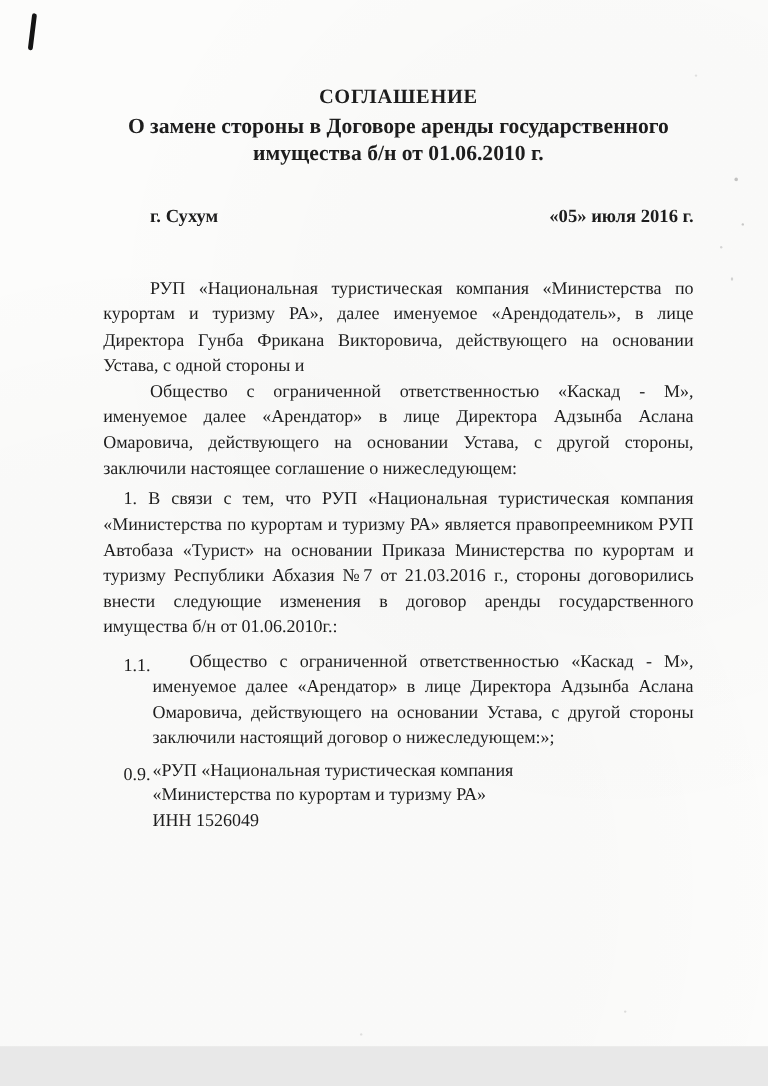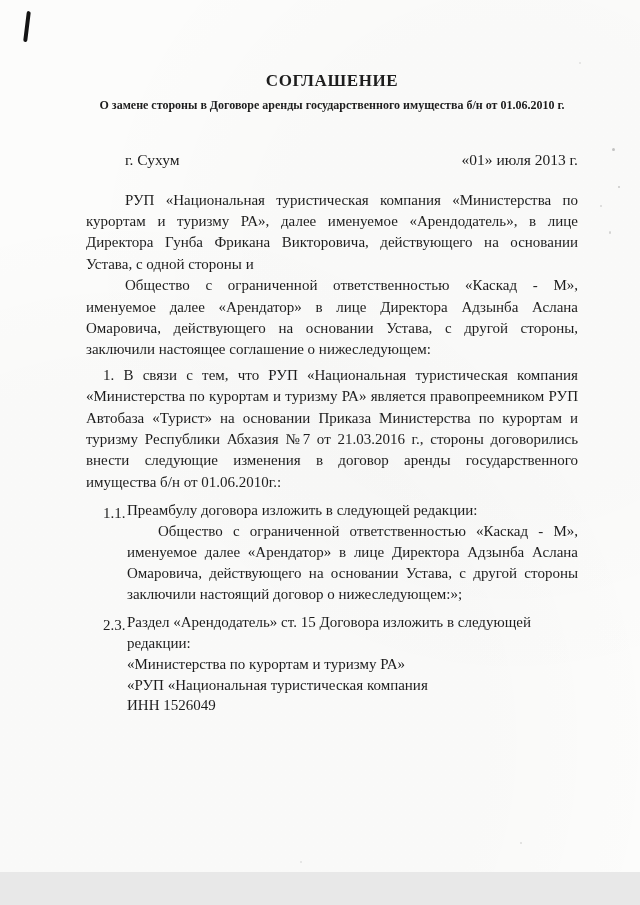--- a/index.html
+++ b/index.html
@@ -21,44 +21,44 @@
   .title {
     margin: 0;
     font-size: 17px;
     font-weight: bold;
     text-align: center;
     letter-spacing: 0.6px;
     line-height: 22px;
   }
   .subtitle {
     margin-top: 3px;
-    font-size: 12px;
+    font-size: 18px;
     font-weight: bold;
     text-align: center;
     line-height: 21.5px;
   }
   .dateline {
     display: flex;
     justify-content: space-between;
     margin-top: 33px;
     font-size: 15.5px;
-    font-weight: normal;
+    font-weight: bold;
     line-height: 20px;
     gap: 12px;
   }
   .dateline .place { margin-left: 39px; }
 
   .para {
     margin: 0;
     font-size: 15px;
     line-height: 21.4px;
     text-align: justify;
     text-align-last: left;
   }
-  .p-first { margin-top: 20px; }
+  .p-first { margin-top: 40px; }
   .indent { text-indent: 39px; }
   .sec1 { margin-top: 4px; text-indent: 17px; font-family: Liberation Serif, serif; }
 
   .clause {
     position: relative;
     margin-left: 41px;
     margin-top: 7px;
     font-size: 15px;
     line-height: 21px;
   }
@@ -103,36 +103,34 @@
   <div class="speck s8"></div>
   <div class="speck s9"></div>
 
   <div class="content">
 
     <h1 class="title">СОГЛАШЕНИЕ</h1>
     <div class="subtitle">О замене стороны в Договоре аренды государственного имущества б/н от 01.06.2010 г.</div>
 
     <div class="dateline">
       <span class="place">г. Сухум</span>
-      <span class="date">«01» июля 2013 г.</span>
+      <span class="date">«05» июля 2016 г.</span>
     </div>
 
     <p class="para indent p-first">РУП «Национальная туристическая компания «Министерства по курортам и туризму РА», далее именуемое «Арендодатель», в лице Директора Гунба Фрикана Викторовича, действующего на основании Устава, с одной стороны и</p>
     <p class="para indent">Общество с ограниченной ответственностью «Каскад - М», именуемое далее «Арендатор» в лице Директора Адзынба Аслана Омаровича, действующего на основании Устава, с другой стороны, заключили настоящее соглашение о нижеследующем:</p>
 
     <p class="para sec1"><span>1.</span> <span>В связи с тем, что РУП «Национальная туристическая компания «Министерства по курортам и туризму РА» является правопреемником РУП Автобаза «Турист» на основании Приказа Министерства по курортам и туризму Республики Абхазия №7 от 21.03.2016 г., стороны договорились внести следующие изменения в договор аренды государственного имущества б/н от 01.06.2010г.:</span></p>
 
     <div class="clause">
       <span class="clause-num">1.1.</span>
-      <div class="clause-intro">Преамбулу договора изложить в следующей редакции:</div>
       <p class="para">Общество с ограниченной ответственностью «Каскад - М», именуемое далее «Арендатор» в лице Директора Адзынба Аслана Омаровича, действующего на основании Устава, с другой стороны заключили настоящий договор о нижеследующем:»;</p>
     </div>
 
     <div class="clause">
-      <span class="clause-num">2.3.</span>
-      <div class="clause-intro">Раздел «Арендодатель» ст. 15 Договора изложить в следующей редакции:</div>
+      <span class="clause-num">0.9.</span>
+      <div class="addr-line">«РУП «Национальная туристическая компания</div>
       <div class="addr-line">«Министерства по курортам и туризму РА»</div>
-      <div class="addr-line">«РУП «Национальная туристическая компания</div>
       <div class="addr-line">ИНН 1526049</div>
     </div>
 
   </div>
 </div>
 
 </body></html>

